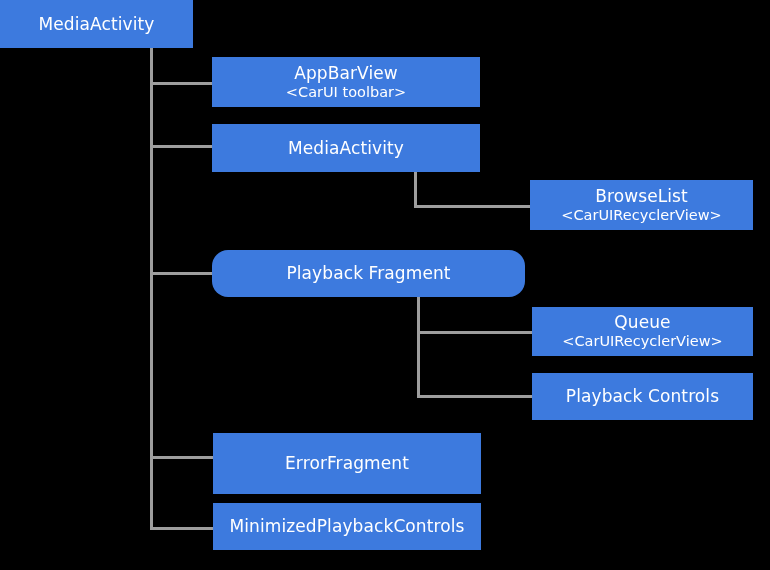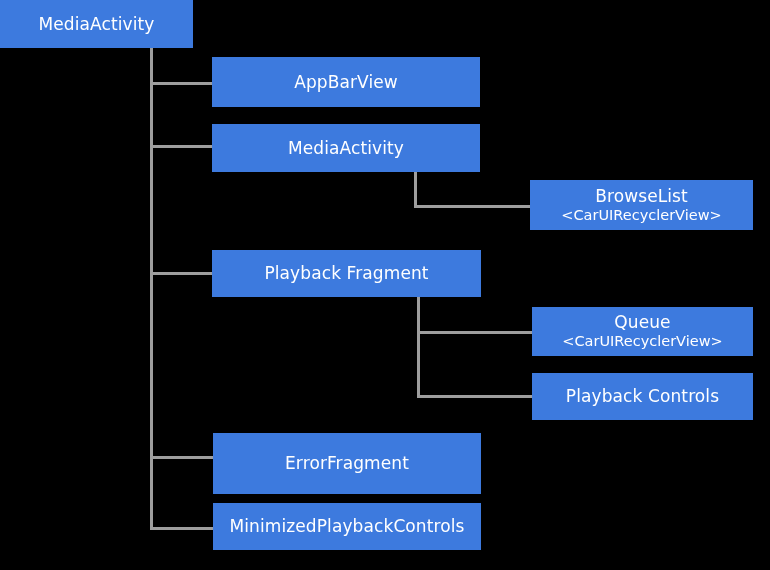--- a/index.html
+++ b/index.html
@@ -71,32 +71,33 @@
   <div class="connector v" style="left:417px; top:297px; height:101px;"></div>
   <div class="connector h" style="left:417px; top:331px; width:116px;"></div>
   <div class="connector h" style="left:417px; top:395px; width:116px;"></div>
 
   <div class="node" style="left:0px; top:0px; width:193px; height:48px;">
     <span class="title">MediaActivity</span>
   </div>
 
   <div class="node" style="left:212px; top:57px; width:268px; height:50px;">
     <span class="title">AppBarView</span>
+    <span class="subtitle">&lt;CarUI toolbar&gt;</span>
   </div>
 
   <div class="node" style="left:212px; top:124px; width:268px; height:48px;">
     <span class="title">MediaActivity</span>
   </div>
 
   <div class="node" style="left:530px; top:180px; width:223px; height:50px;">
     <span class="title">BrowseList</span>
     <span class="subtitle">&lt;CarUIRecyclerView&gt;</span>
   </div>
 
-  <div class="node" style="left:212px; top:250px; width:269px; height:47px;">
+  <div class="node" style="left:212px; top:250px; width:313px; height:47px;border-radius:16px;">
     <span class="title">Playback Fragment</span>
   </div>
 
   <div class="node" style="left:532px; top:307px; width:221px; height:49px;justify-content:center;">
     <span class="title">Queue</span>
     <span class="subtitle">&lt;CarUIRecyclerView&gt;</span>
   </div>
 
   <div class="node" style="left:532px; top:373px; width:221px; height:47px;">
     <span class="title">Playback Controls</span>

